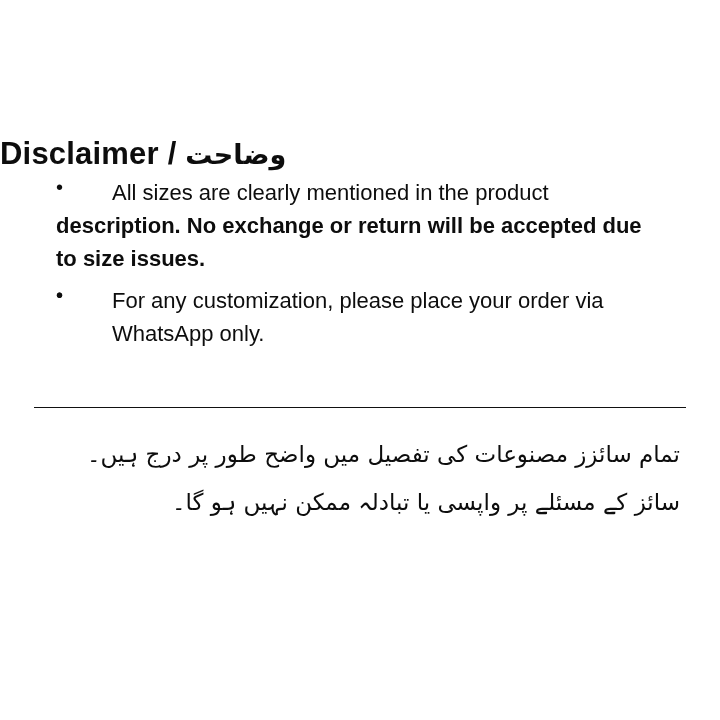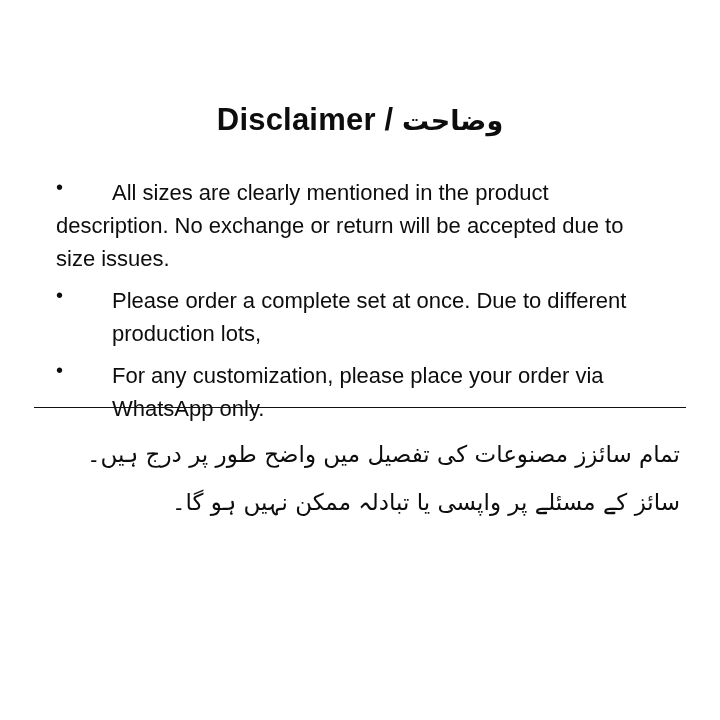--- a/index.html
+++ b/index.html
@@ -15,24 +15,23 @@
     overflow: hidden;
   }
   .page {
     position: relative;
     width: 720px;
     height: 720px;
     box-sizing: border-box;
   }
   .title {
     position: absolute;
-    top: 102px;
+    top: 136px;
     left: 0;
     width: 720px;
-    text-align: center;
     font-size: 31px;
     font-weight: 600;
     letter-spacing: 0.2px;
     color: #0d0d0d;
     white-space: nowrap;
   }
   .title .urdu-title {
     font-family: "DejaVu Sans", "Liberation Sans", sans-serif;
     font-size: 27px;
     font-weight: 600;
@@ -59,20 +58,21 @@
     font-size: 22px;
     line-height: 33px;
     color: #0d0d0d;
     font-weight: 500;
     padding-left: 56px;
     text-indent: 0;
   }
   .bullet-text .wrap {
     display: block;
     margin-left: -56px;
+    font-weight: bold;
   }
   .divider {
     position: absolute;
     left: 34px;
     top: 407px;
     width: 652px;
     height: 1px;
     background: #111111;
   }
   .ur-block {
@@ -112,21 +112,20 @@
       <span class="bullet-dot">•</span>
       <div class="bullet-text">
         <span>All sizes are clearly mentioned in the product</span>
         <span class="wrap">description. No exchange or return will be accepted due to size issues.</span>
       </div>
     </div>
 
     <div class="bullet-item">
       <span class="bullet-dot">•</span>
       <div class="bullet-text">
-        <span>Please order a complete set at once. Due to different production lots,</span>
       </div>
     </div>
 
     <div class="bullet-item">
       <span class="bullet-dot">•</span>
       <div class="bullet-text">
         <span>For any customization, please place your order via WhatsApp only.</span>
       </div>
     </div>
 

